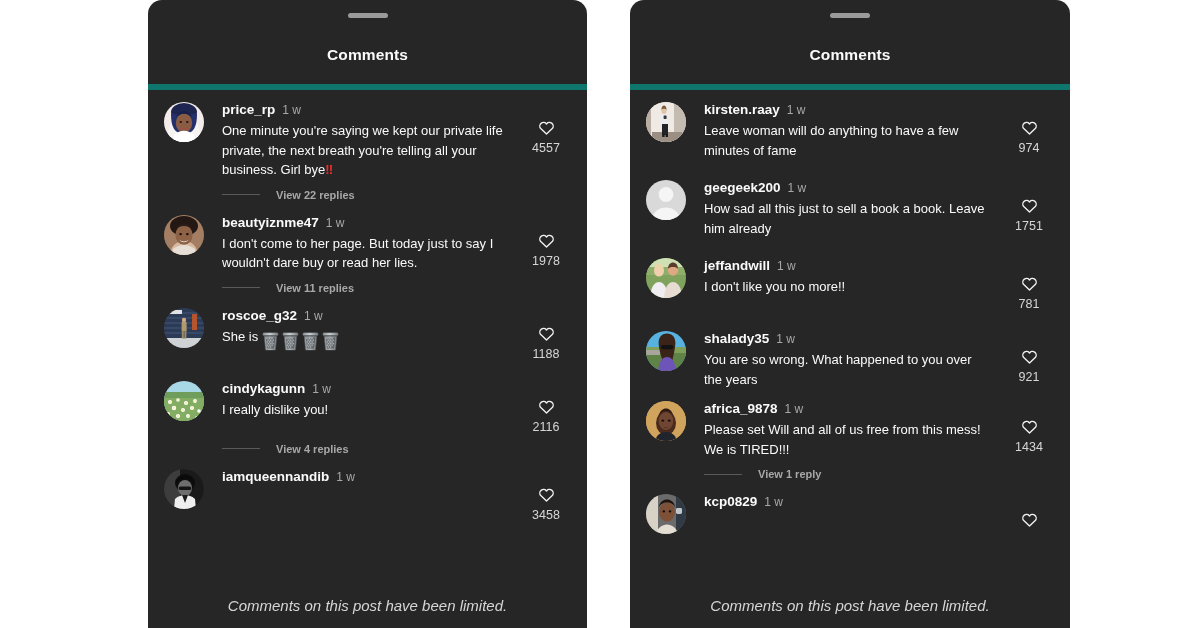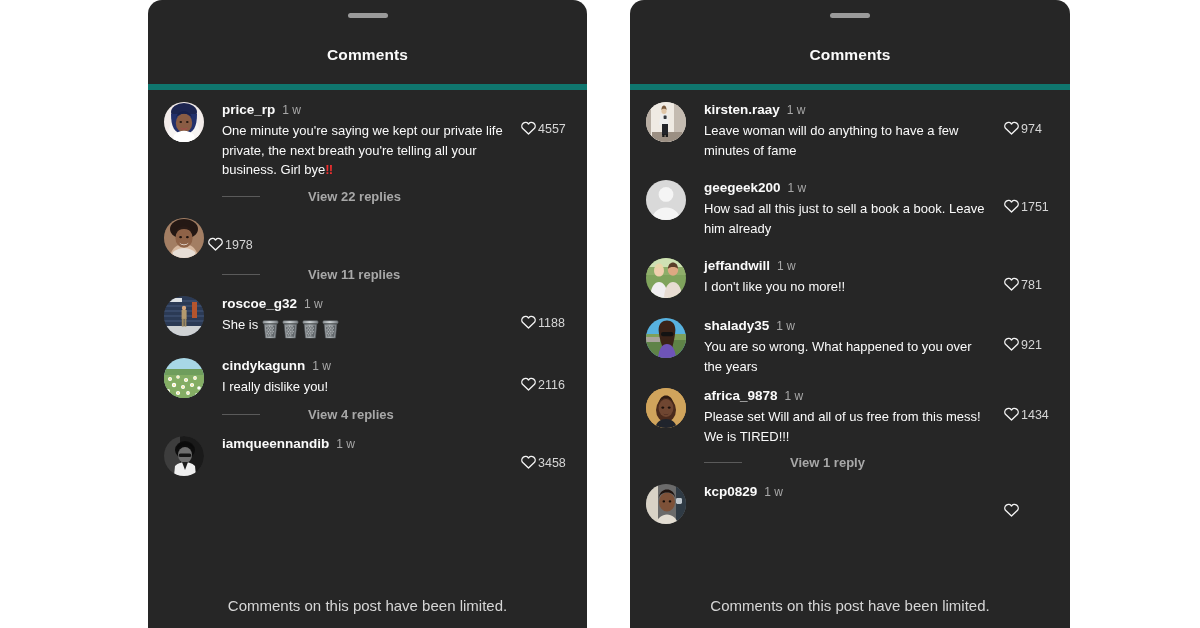--- a/index.html
+++ b/index.html
@@ -134,22 +134,22 @@
     width: 17px;
     height: 19px;
     margin-right: 3px;
     vertical-align: middle;
   }
 
   .likes {
     flex: 0 0 auto;
     width: 54px;
     display: flex;
-    flex-direction: row;
-    align-items: flex-start;
+    flex-direction: column;
+    align-items: center;
     padding-top: 18px;
   }
   .heart { width: 19px; height: 19px; display: block; }
   .like-count {
     color: #d6d6d6;
     font-size: 12.5px;
     margin-top: 4px;
     line-height: 14px;
   }
 
@@ -161,32 +161,32 @@
     padding-bottom: 2px;
   }
   .replies .dash {
     width: 38px;
     height: 1px;
     background: #5a5a5a;
     margin-right: 16px;
   }
   .replies .replies-label {
     color: #a8a8a8;
-    font-size: 13px;
+    font-size: 11px;
     font-weight: bold;
-    margin-left: 32px;
   }
 
   .spacer-sm { height: 8px; }
 
   .limited-note {
     color: #d6d6d6;
     font-size: 15px;
     text-align: center;
     padding: 12px 20px 14px 20px;
+    font-style: italic;
   }
 
   .fade-mask {
     position: absolute;
     left: 0; right: 0; bottom: 42px;
     height: 26px;
     background: linear-gradient(to bottom, rgba(38,38,38,0) 0%, #262626 85%);
     pointer-events: none;
   }
 </style>
@@ -240,20 +240,24 @@
                   <ellipse cx="20" cy="11" rx="14" ry="10" fill="#241814"></ellipse>
                   <path d="M6 38c2-8 7-12 14-12s12 4 14 12Z" fill="#d8b9a0"></path>
                   <ellipse cx="20" cy="20" rx="8.6" ry="9.8" fill="#8e6247"></ellipse>
                   <path d="M11 15c2-5 5.5-6.5 9-6.5s7 1.5 9 6.5c-2-3-5.5-4-9-4s-7 1-9 4Z" fill="#2a1b16"></path>
                   <ellipse cx="16.6" cy="19.2" rx="1.4" ry="1.1" fill="#1d120e"></ellipse>
                   <ellipse cx="23.4" cy="19.2" rx="1.4" ry="1.1" fill="#1d120e"></ellipse>
                   <path d="M15.4 24.6c2 2.6 7.2 2.6 9.2 0-1 3.4-8.2 3.4-9.2 0Z" fill="#f4f0ec"></path>
                   <path d="M9 34c3.6-2.8 7.2-4 11-4s7.4 1.2 11 4l1 6H8Z" fill="#e7ded6"></path>
                 </svg>
               </div>
+            </div>
+            <div class="body">
+              <div class="meta"><span class="username">beautyiznme47</span><span class="age">1 w</span></div>
+              <div class="text"><span>I don't come to her page. But today just to say I wouldn't dare buy or read her lies.</span></div>
             </div>
             <div class="likes">
               <span class="heart"><svg viewBox="0 0 24 24" fill="none" stroke="#f2f2f2" stroke-width="1.7" stroke-linecap="round" stroke-linejoin="round">
                   <path d="M12 20.3 4.4 13A4.6 4.6 0 0 1 12 7.6 4.6 4.6 0 0 1 19.6 13Z"></path>
                 </svg></span>
               <div class="like-count">1978</div>
             </div>
           </div>
           <div class="replies">
             <span class="dash"></span>

